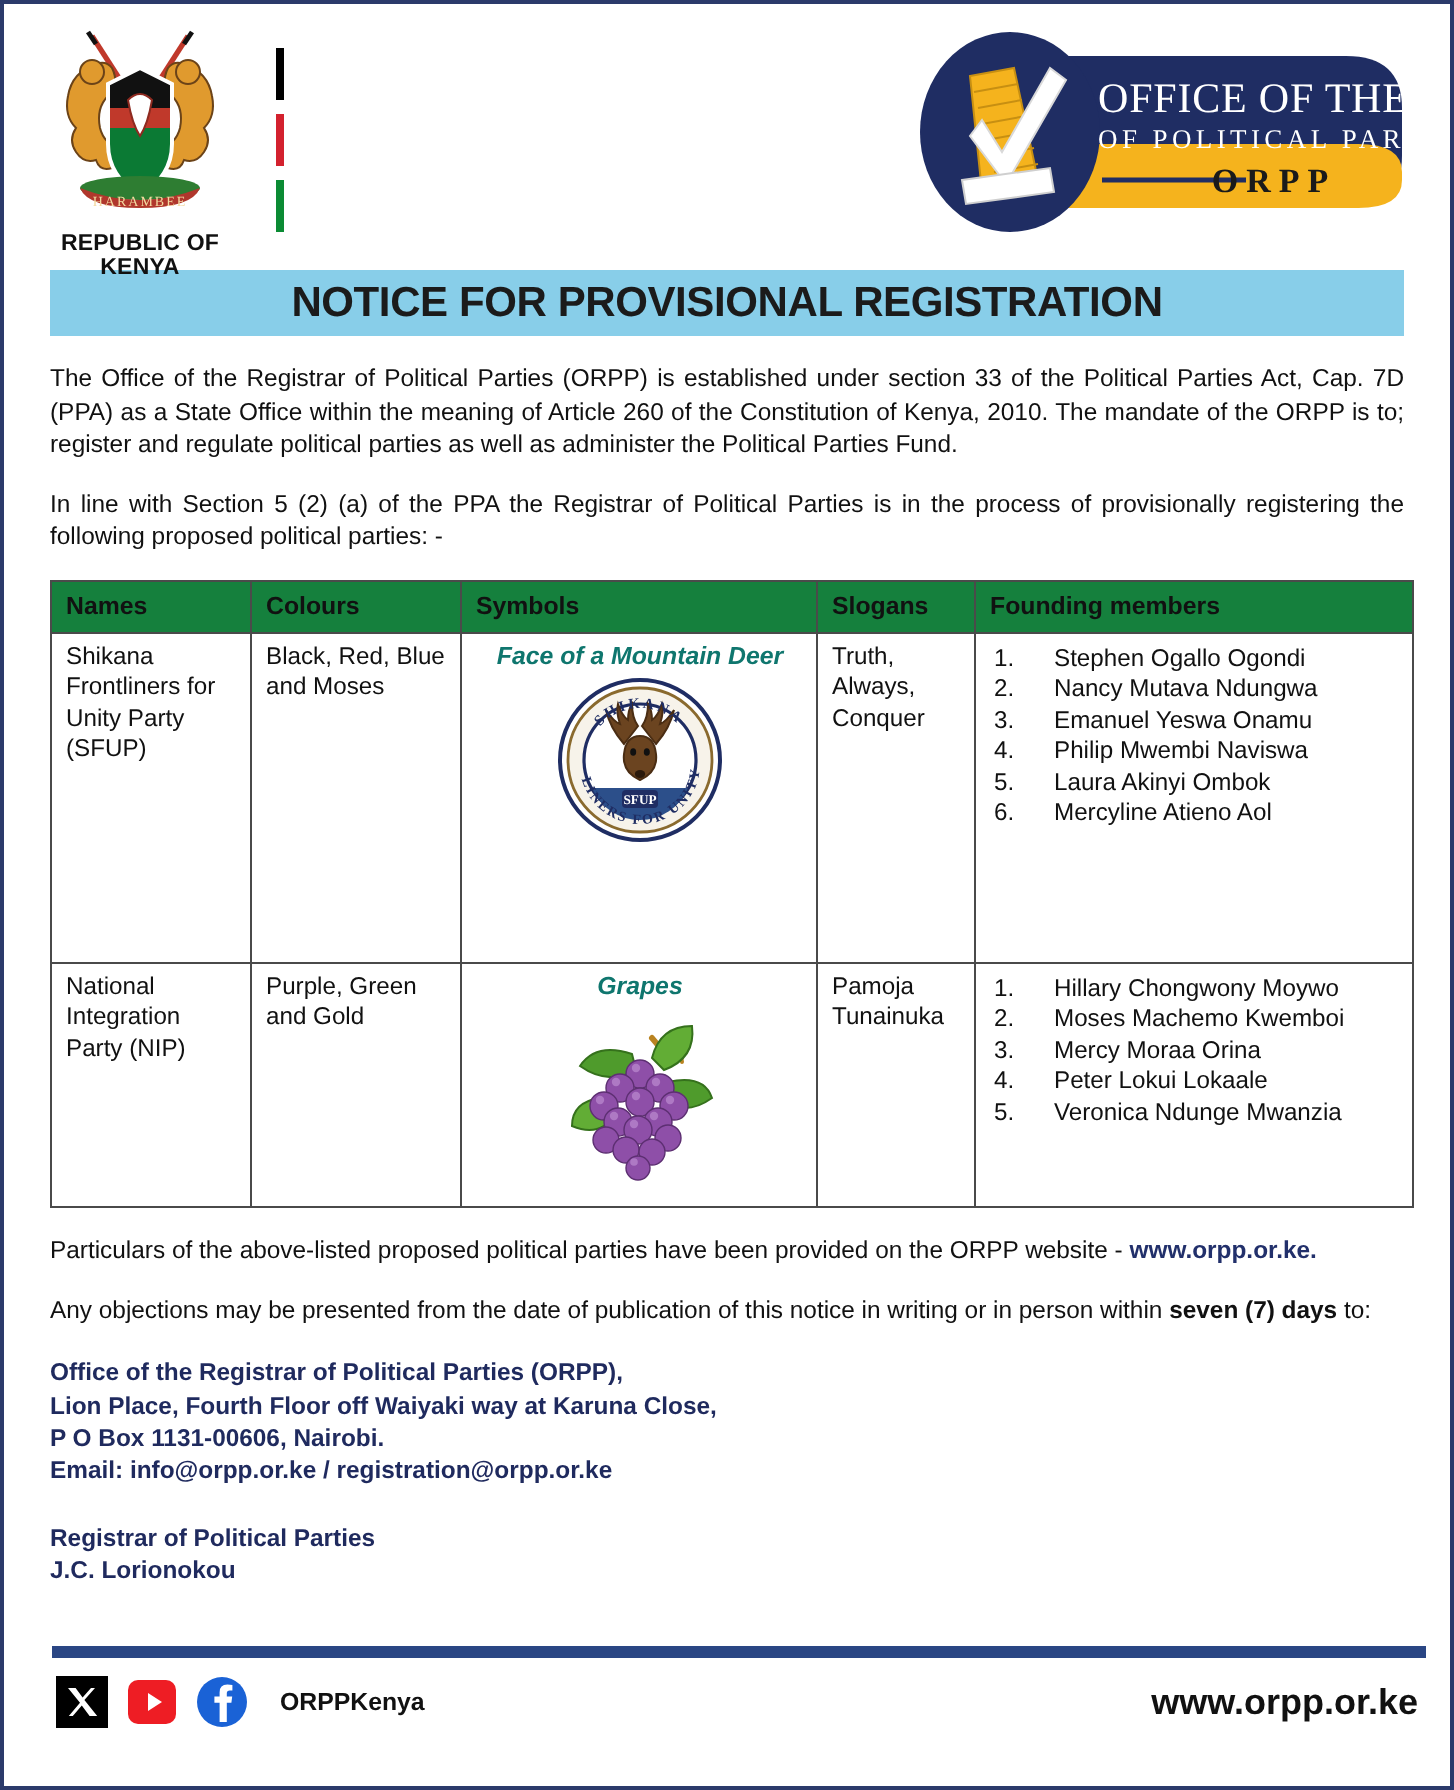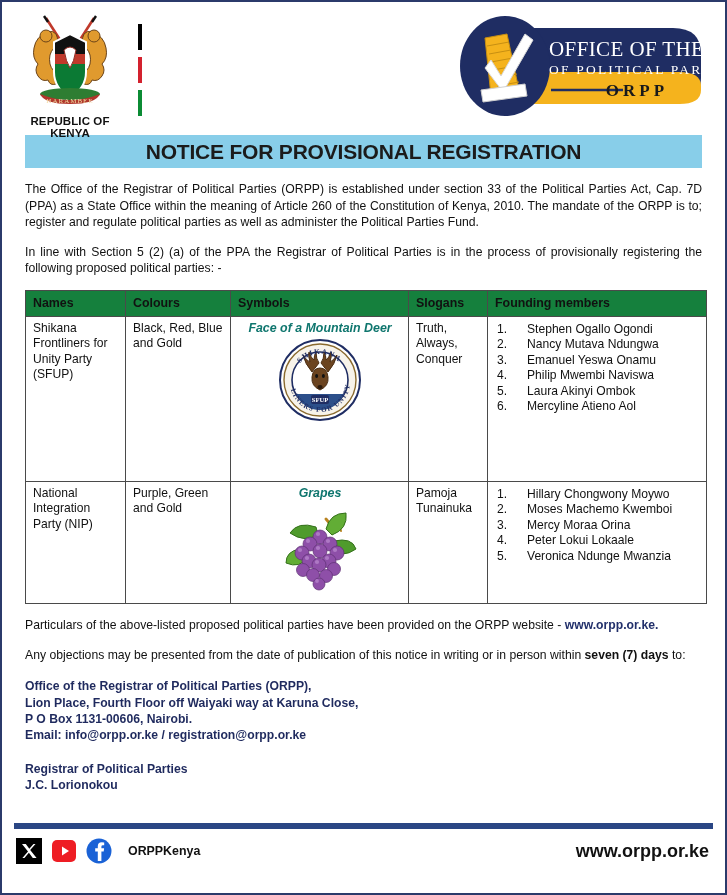--- a/index.html
+++ b/index.html
@@ -106,21 +106,21 @@
   ol.members li::before {
     content: counter(m) ".";
     position: absolute; left: 0; width: 22px; text-align: left;
   }
 
   
   .addr { font-size: 12.2px; line-height: 16.4px; font-weight: bold; color: #1f2a5e; margin-top: 15px; }
   .sig  { font-size: 12.2px; line-height: 16.4px; font-weight: bold; color: #1f2a5e; margin-top: 17px; }
 
   
-  #footer { position: absolute; left: 0; right: 0; bottom: 0; height: 70px; }
+  #footer { position: absolute; left: 12px; right: 0; bottom: 0; height: 70px; }
   .foot-rule { height: 6px; background: #2a4684; margin: 0 12px; }
   .foot-inner {
     display: flex; align-items: center; justify-content: space-between;
     padding: 9px 16px 0 14px;
   }
   .socials { display: flex; align-items: center; gap: 9px; }
   .ic { width: 26px; height: 26px; display: block; }
   .handle { font-size: 12.4px; font-weight: bold; color: #111; margin-left: 7px; }
   .foot-url { font-size: 18px; font-weight: bold; color: #111; }
 </style>
@@ -219,21 +219,21 @@
         <th>Colours</th>
         <th>Symbols</th>
         <th>Slogans</th>
         <th>Founding members</th>
       </tr>
     </thead>
     <tbody>
 
       <tr class="row1">
         <td class="cell">Shikana Frontliners for Unity Party (SFUP)</td>
-        <td class="cell">Black, Red, Blue and Gold</td>
+        <td class="cell">Black, Red, Blue and Moses</td>
         <td class="cell">
           <span class="sym-title">Face of a Mountain Deer</span>
           <span class="sym-art">
             <svg width="84" height="84" viewBox="0 0 84 84" aria-hidden="true">
               <circle cx="42" cy="42" r="40" fill="#ffffff" stroke="#1f2d63" stroke-width="2"></circle>
               <circle cx="42" cy="42" r="36" fill="#f7f3ea" stroke="#8a6a2e" stroke-width="1.4"></circle>
               <circle cx="42" cy="42" r="28" fill="#ffffff" stroke="#1f2d63" stroke-width="1.6"></circle>
               <path d="M14 50 q12 18 28 18 q16 0 28 -18 q-4 22 -28 22 q-24 0 -28 -22 z" fill="#1f2d63" opacity="0"></path>
 
               <path d="M18 56 a26 26 0 0 0 48 0 z" fill="#2c4f8a"></path>

